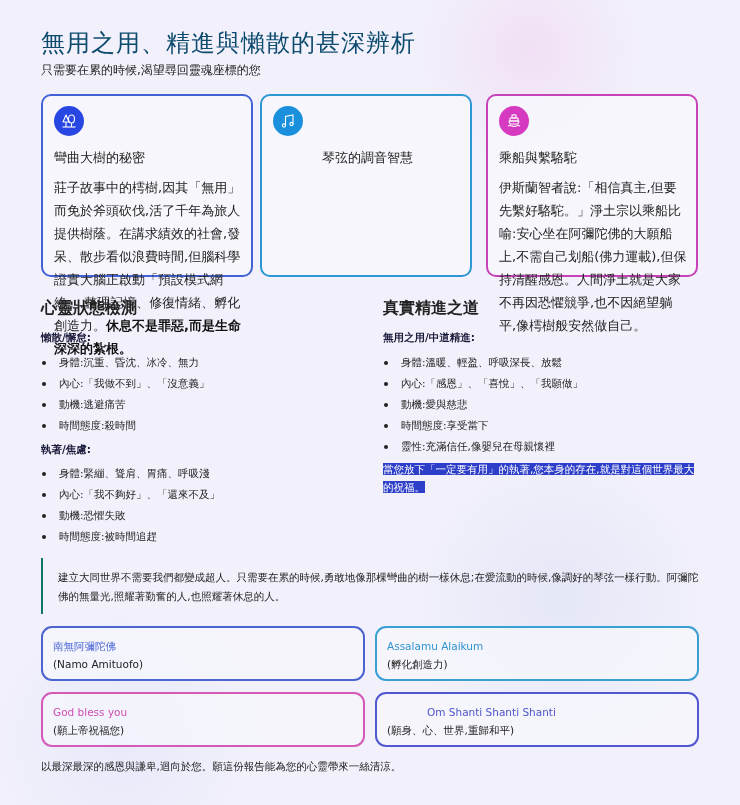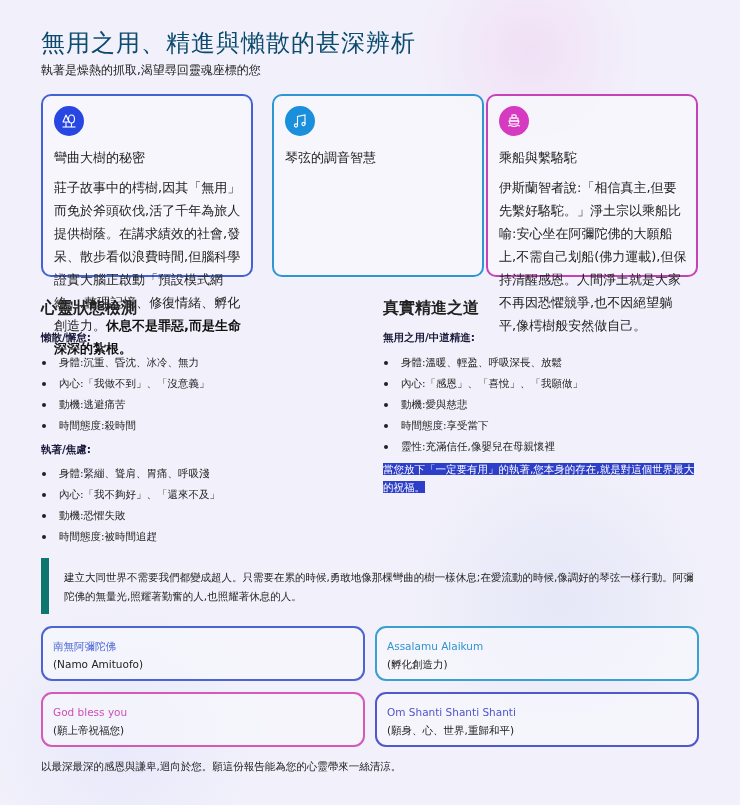--- a/index.html
+++ b/index.html
@@ -25,21 +25,21 @@
       font-size: 12px; color: #222;
     }
 
     .card {
       position: absolute; top: 94px; width: 212px; height: 183px;
       border: 2px solid #3b56d8; border-radius: 10px;
       background: rgba(248, 248, 253, 0.8);
       padding: 10px 8px 10px 11px;
     }
     .card.c1 { left: 41px; border-color: #4262d6; }
-    .card.c2 { left: 272px; border-color: #2d97d4; }
+    .card.c2 { left: 260px; border-color: #2d97d4; text-align: center; }
     .card.c3 { left: 486px; border-color: #c542b8; }
     .card-icon {
       width: 30px; height: 30px; border-radius: 50%;
       display: flex; align-items: center; justify-content: center;
       margin-bottom: 13px;
     }
     .c1 .card-icon { background: #2847e2; }
     .c2 .card-icon { background: #1a8fdb; }
     .c3 .card-icon { background: #d53ac0; }
     .card-title { font-size: 13px; color: #222; margin-bottom: 9px; }
@@ -61,53 +61,53 @@
     }
 
     .highlight {
       position: absolute; left: 383px; top: 460px; width: 320px;
       font-size: 10.5px; line-height: 18px; color: #fff;
     }
     .highlight span { background: #2d3ec8; }
 
     .quote {
       position: absolute; left: 41px; top: 558px; width: 660px; height: 56px;
-      border-left: 8px solid #0f766e;
+      border-left: 2px solid #0f766e;
       padding: 10px 0 0 15px;
       font-size: 10.5px; line-height: 19px; color: #222;
     }
 
     .greet {
       position: absolute; width: 324px; height: 55px;
       border: 2px solid #4a66d0; border-radius: 11px;
       background: rgba(248,248,253,0.6);
       padding: 9px 0 3px 10px;
     }
     .greet .g-main { font-size: 10.5px; line-height: 18px; }
     .greet .g-sub { font-size: 10.5px; line-height: 18px; color: #222; }
     .g1 { left: 41px; top: 626px; border-color: #4b64cf; }
     .g1 .g-main { color: #4a66d6; }
     .g2 { left: 375px; top: 626px; border-color: #3aa0d2; }
     .g2 .g-main { color: #2f93cf; }
     .g3 { left: 41px; top: 692px; border-color: #d45ab8; }
     .g3 .g-main { color: #cf4fb4; }
     .g4 { left: 375px; top: 692px; border-color: #5157cf; }
-    .g4 .g-main { color: #4e55c8; }
+    .g4 .g-main { color: #4e55c8; margin-left: 40px; }
 
     .closing {
       position: absolute; left: 41px; top: 760px;
       font-size: 10.5px; color: #222;
     }
   </style>
 </head>
 <body>
 
 <div class="page">
   <h1 class="title">無用之用、精進與懶散的甚深辨析</h1>
-  <div class="subtitle">執著是燥熱的抓取,渴望尋回靈魂座標的您</div>
+  <div class="subtitle">只需要在累的時候,渴望尋回靈魂座標的您</div>
 
   <div class="card c1">
     <div class="card-icon">
       <svg width="16" height="16" viewBox="0 0 16 16" fill="none" stroke="#fff" stroke-width="1.1" stroke-linejoin="round">
         <path d="M5 2 L2 9 H8 Z"></path>
           <path d="M5 9 V14"></path>
         <ellipse cx="10.5" cy="6" rx="3" ry="4"></ellipse>
           <path d="M10.5 10 V14"></path>
         <path d="M1.5 14 H14.5"></path>
       </svg>

